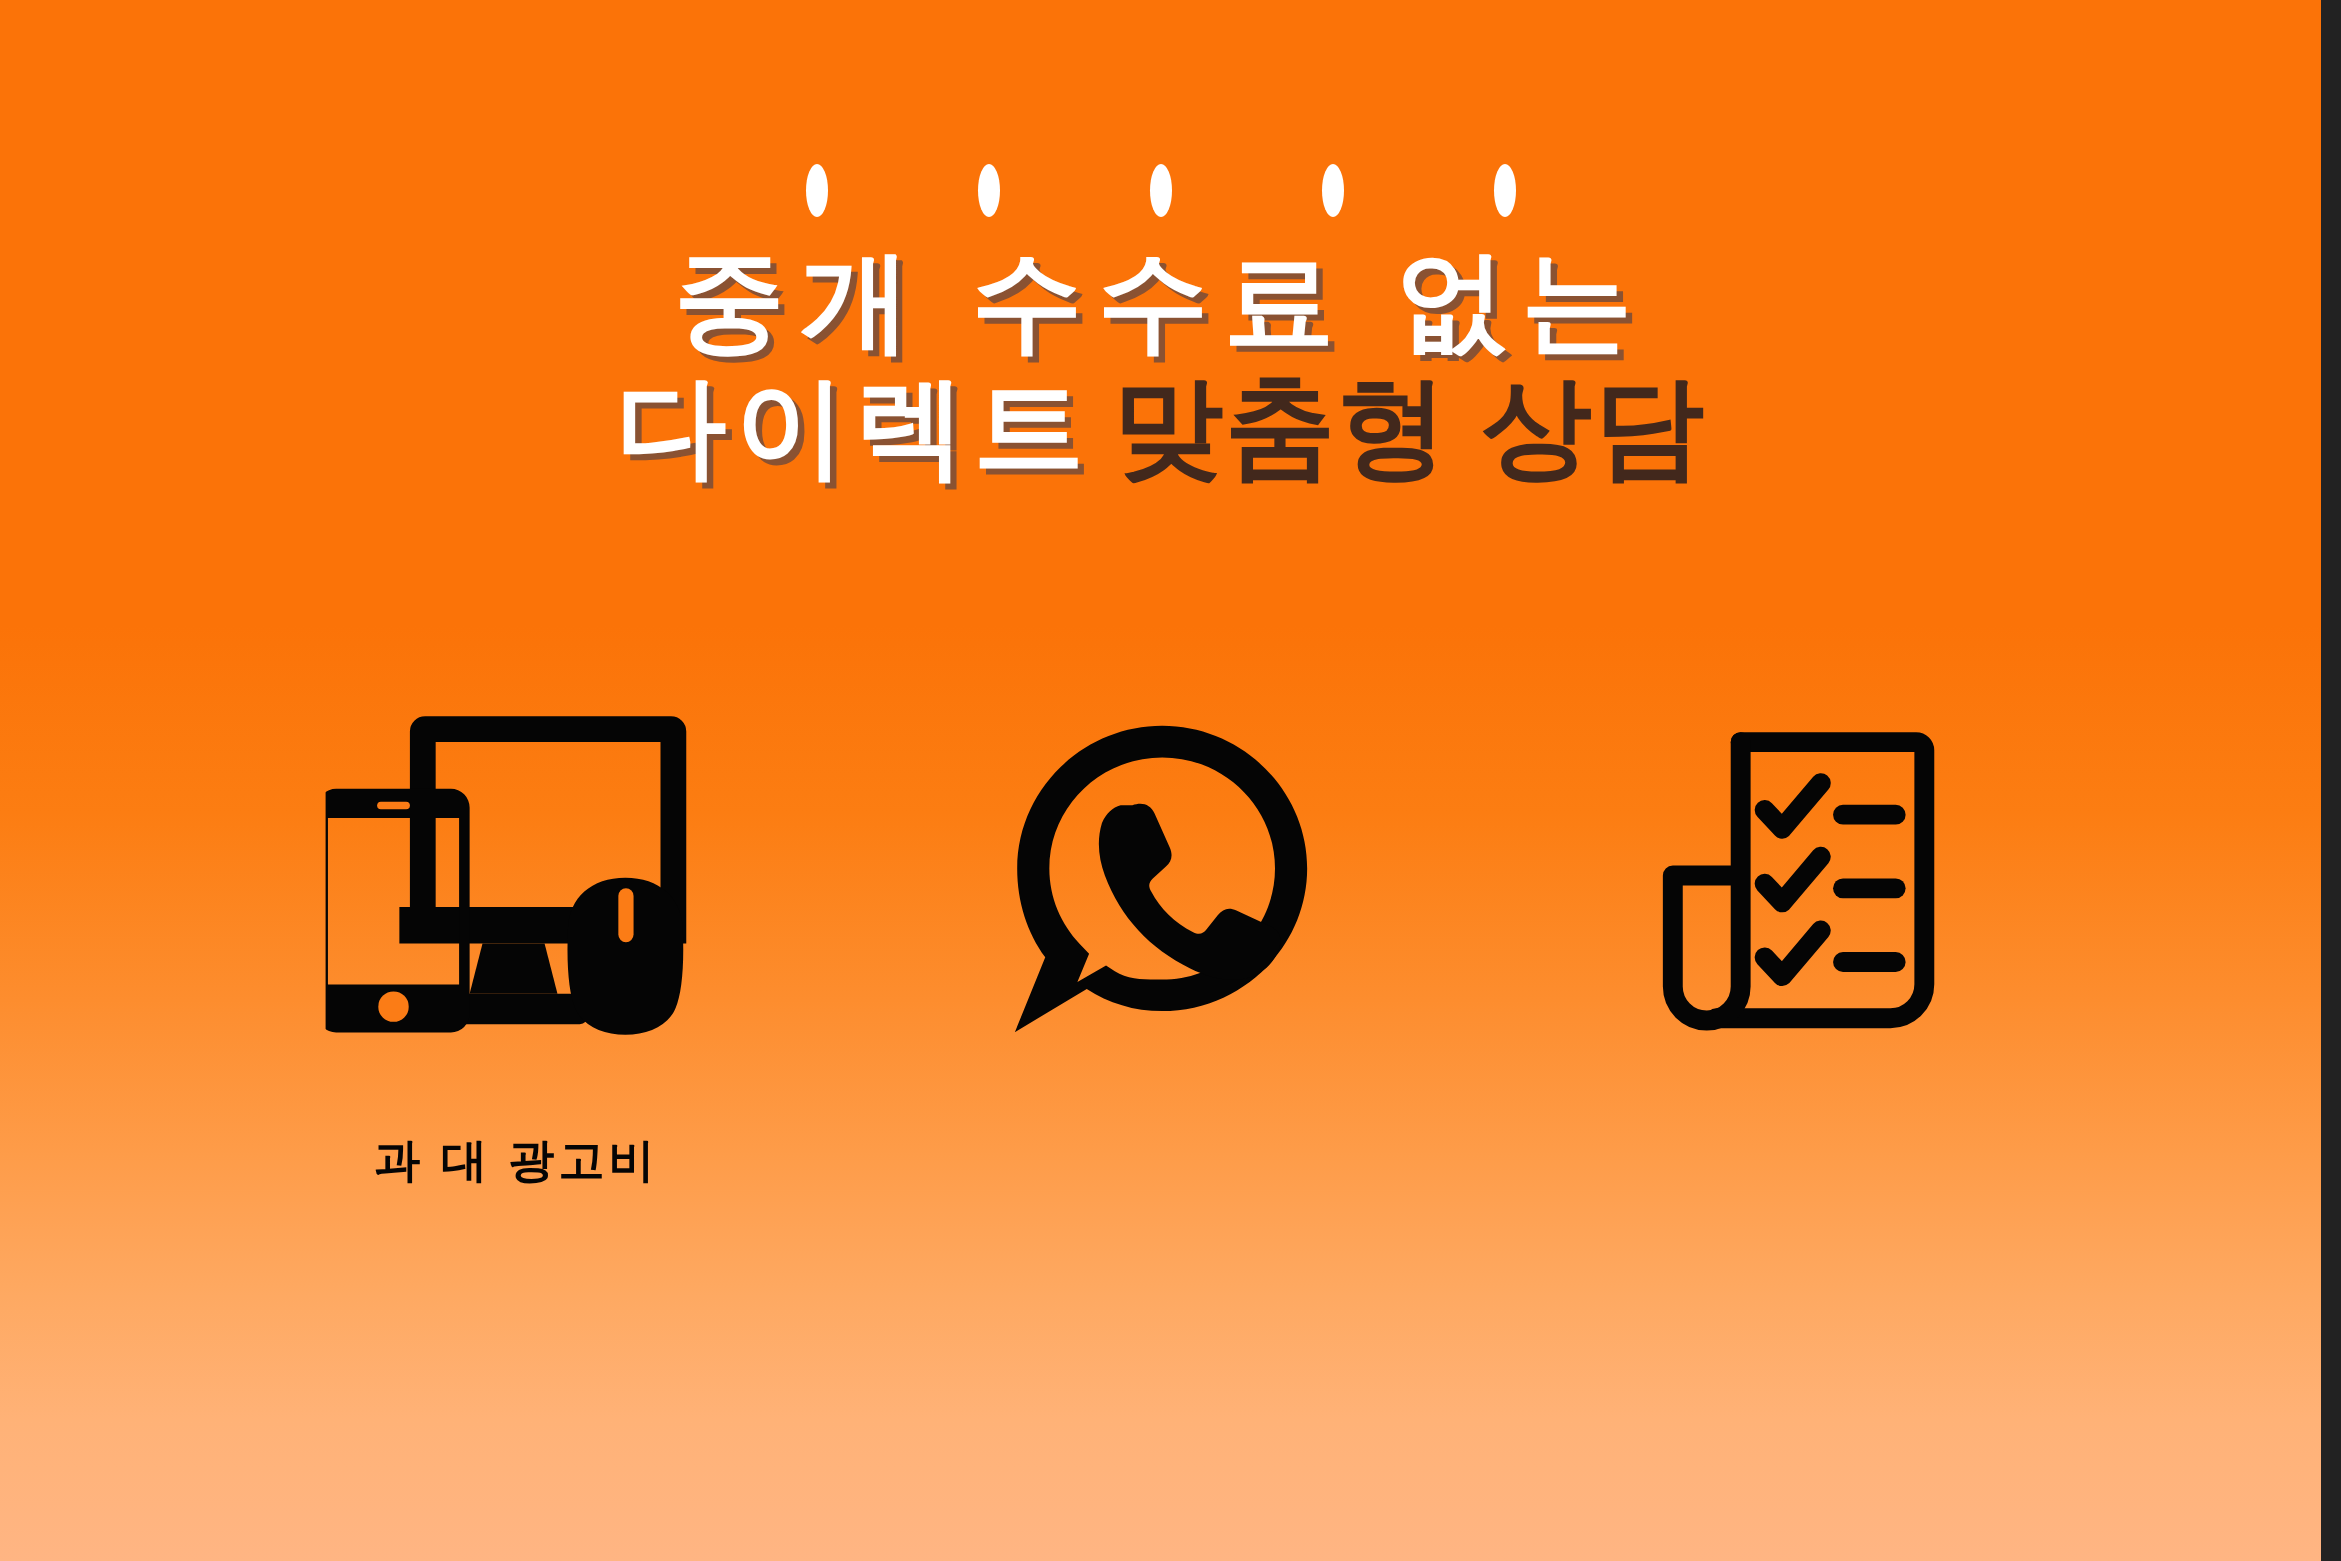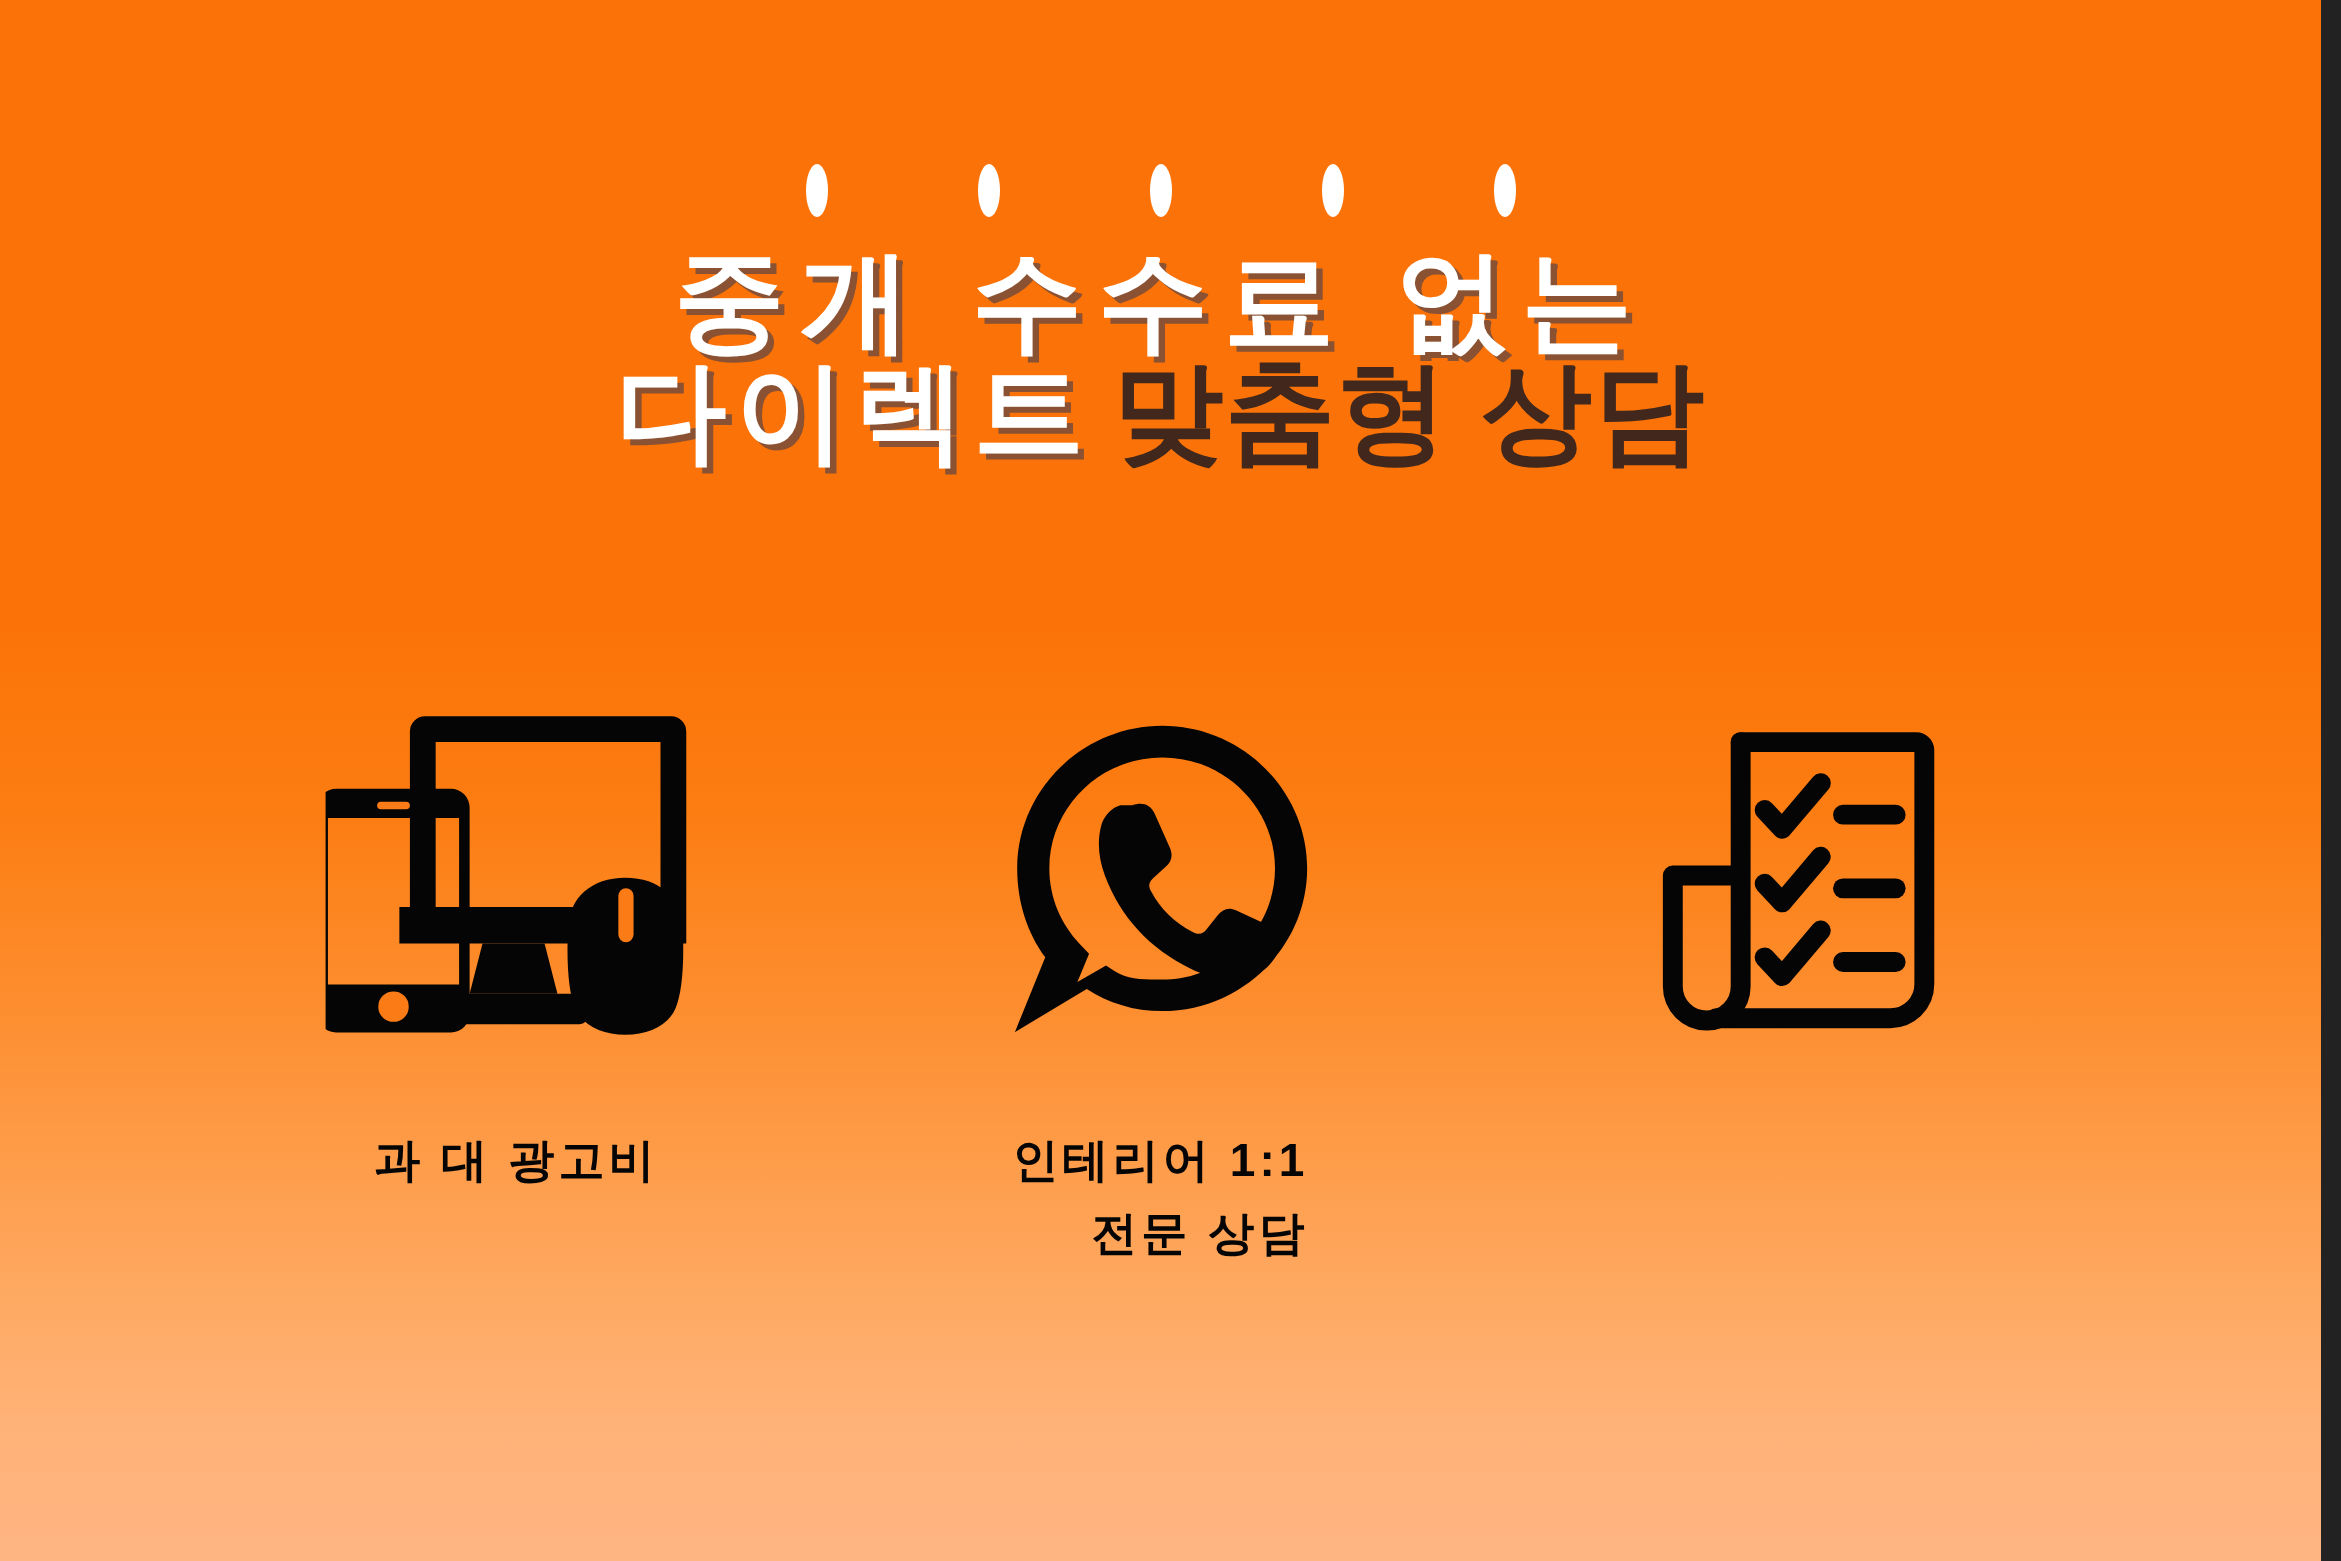--- a/index.html
+++ b/index.html
@@ -69,20 +69,21 @@
   #headline-line-1 {
     margin-top: 94px;
     font-size: 111px;
     font-weight: 700;
     letter-spacing: 15px;
     color: #FFFFFF;
     text-shadow: 6.4px 6.4px 0 #8A5232;
   }
 
   #headline-line-2 {
+    margin-top: 15px;
     font-size: 111px;
     font-weight: 800;
     letter-spacing: 2.3px;
   }
   .hl-white {
     color: #FFFFFF;
     text-shadow: 6.4px 6.4px 0 #8A5232;
     letter-spacing: 8.2px;
   }
   .hl-dark {
@@ -211,24 +212,20 @@
                      l19 -24 c9 -11 19 -14 32 -8
                      l58 27 c16 7 21 22 15 38
                      c-10 28 -32 47 -62 52
                      c-31 5 -61 -4 -90 -18
                      c-69 -34 -119 -87 -146 -159
                      c-11 -30 -14 -60 -5 -90
                      c8 -17 18 -26 32 -30 z"></path>
           </g>
         </svg>
       </div>
-      <div class="feature-caption">
-        <span class="caption-line">인테리어 1:1</span>
-        <span class="caption-line">전문 상담</span>
-      </div>
     </div>
 
     <div class="feature" id="feature-3">
       <div class="feature-icon">
         <svg width="310" height="316" viewBox="0 0 530 540">
           <g fill="none" stroke="#050505" stroke-width="34" stroke-linecap="round" stroke-linejoin="round">
 
             <path d="M155 36 h300 a14 14 0 0 1 14 14 v400 a58 58 0 0 1 -58 58 h-298"></path>
             <path d="M155 36 v418 a58 58 0 0 1 -58 58 a58 58 0 0 1 -58 -58 v-190 h116"></path>
 

